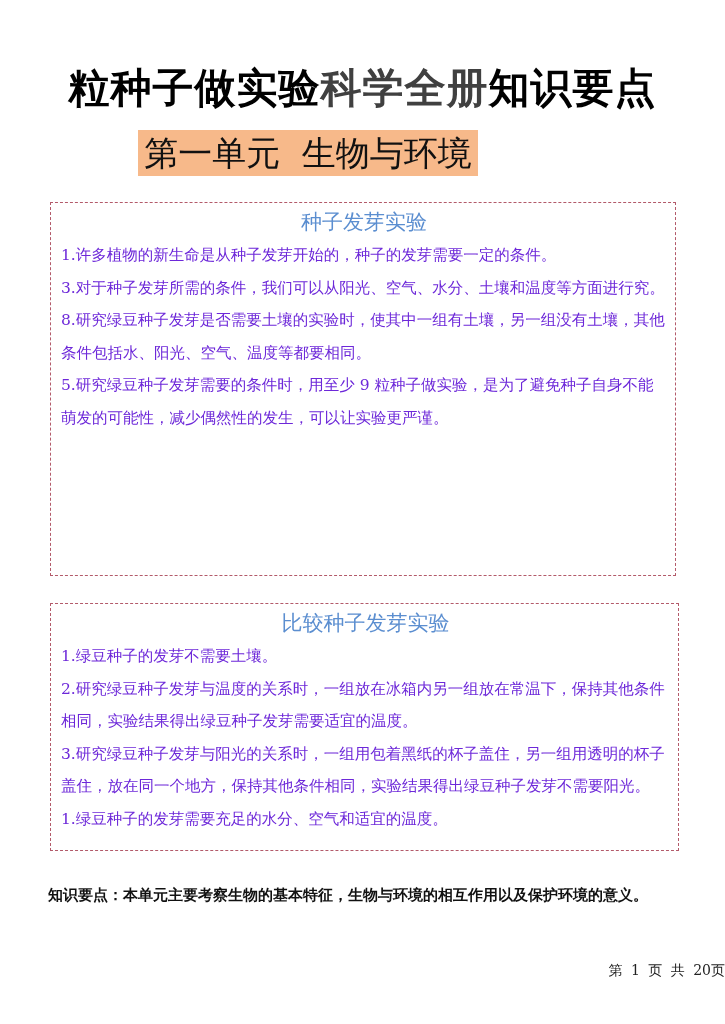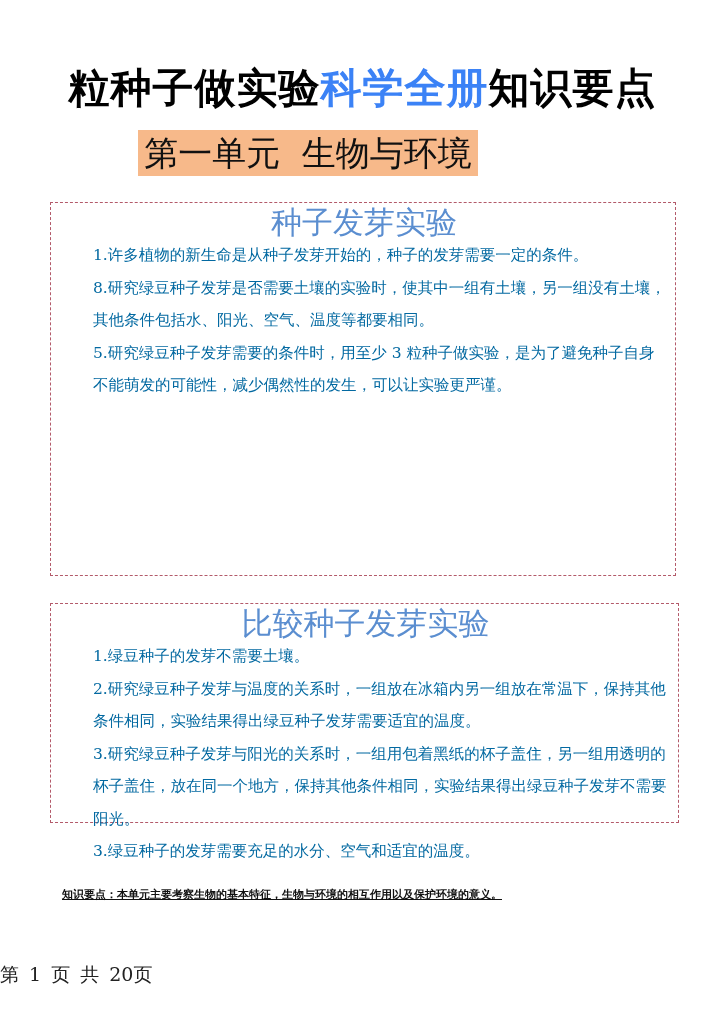--- a/index.html
+++ b/index.html
@@ -1,63 +1,64 @@
 <!DOCTYPE html>
 <html><head>
 <meta charset="utf-8">
 <style>
   html, body { margin: 0; padding: 0; background: #ffffff; }
   body { width: 725px; height: 1024px; position: relative; overflow: hidden;
          font-family: "DejaVu Serif", "Liberation Serif", serif; color: #111; }
   .main-title { position: absolute; top: 62px; left: 0; width: 725px; text-align: center;
          font-family: "DejaVu Sans", "Liberation Sans", sans-serif; font-weight: bold;
          font-size: 41px; letter-spacing: 1px; color: #000; line-height: 52px; }
-  .main-title .red { color: #3b82f6; }
+  .main-title .red { color: #404040; }
   .unit-title-wrap { position: absolute; top: 130px; left: 0; width: 616px; text-align: center; }
   .unit-title { display: inline-block; background: #f7b98a; padding: 0 6px;
          font-family: "DejaVu Sans", "Liberation Sans", sans-serif; font-size: 34px;
          line-height: 46px; color: #111; }
   .box { position: absolute; border: 1.5px dashed #b35a6a; box-sizing: border-box; padding: 0 8px 0 10px; }
   .box1 { left: 50px; top: 202px; width: 626px; height: 374px; }
-  .box2 { left: 50px; top: 603px; width: 629px; height: 220px; }
-  .box-title { text-align: center; color: #5b8ed0; font-size: 31px; line-height: 34px;
+  .box2 { left: 50px; top: 603px; width: 629px; height: 248px; }
+  .box-title { text-align: center; color: #5b8ed0; font-size: 21px; line-height: 34px;
          font-family: "DejaVu Sans", "Liberation Sans", sans-serif; margin-top: 2px; }
-  .box-body { font-size: 15.5px; line-height: 32.5px; color: #0369a1; margin-left: 32px; }
+  .box-body { font-size: 15.5px; line-height: 32.5px; color: #6d28d9; }
   .box-body p { margin: 0; }
-  .summary { position: absolute; left: 62px; top: 884px; width: 630px;
-         font-family: "DejaVu Sans", "Liberation Sans", sans-serif; font-size: 11px;
-         font-weight: bold; line-height: 22px; color: #111; text-decoration: underline; }
-  .page-footer { position: absolute; top: 962px; left: 0; width: 725px; text-align: left;
-         font-size: 19px; color: #222; word-spacing: 4px; }
+  .summary { position: absolute; left: 48px; top: 884px; width: 630px;
+         font-family: "DejaVu Sans", "Liberation Sans", sans-serif; font-size: 15px;
+         font-weight: bold; line-height: 22px; color: #111; }
+  .page-footer { position: absolute; top: 962px; left: 0; width: 725px; text-align: right;
+         font-size: 14px; color: #222; word-spacing: 4px; }
 </style>
 </head>
 <body>
 
 <div class="main-title">
   <span>粒种子做实验</span><span class="red">科学全册</span><span>知识要点</span>
 </div>
 
 <div class="unit-title-wrap">
   <span class="unit-title" style="white-space: pre;">第一单元  生物与环境</span>
 </div>
 
 <div class="box box1">
   <div class="box-title">种子发芽实验</div>
   <div class="box-body">
     <p>1.许多植物的新生命是从种子发芽开始的，种子的发芽需要一定的条件。</p>
+    <p>3.对于种子发芽所需的条件，我们可以从阳光、空气、水分、土壤和温度等方面进行究。</p>
     <p>8.研究绿豆种子发芽是否需要土壤的实验时，使其中一组有土壤，另一组没有土壤，其他条件包括水、阳光、空气、温度等都要相同。</p>
-    <p>5.研究绿豆种子发芽需要的条件时，用至少 3 粒种子做实验，是为了避免种子自身不能萌发的可能性，减少偶然性的发生，可以让实验更严谨。</p>
+    <p>5.研究绿豆种子发芽需要的条件时，用至少 9 粒种子做实验，是为了避免种子自身不能萌发的可能性，减少偶然性的发生，可以让实验更严谨。</p>
   </div>
 </div>
 
 <div class="box box2">
   <div class="box-title">比较种子发芽实验</div>
   <div class="box-body">
     <p>1.绿豆种子的发芽不需要土壤。</p>
     <p>2.研究绿豆种子发芽与温度的关系时，一组放在冰箱内另一组放在常温下，保持其他条件相同，实验结果得出绿豆种子发芽需要适宜的温度。</p>
     <p>3.研究绿豆种子发芽与阳光的关系时，一组用包着黑纸的杯子盖住，另一组用透明的杯子盖住，放在同一个地方，保持其他条件相同，实验结果得出绿豆种子发芽不需要阳光。</p>
-    <p>3.绿豆种子的发芽需要充足的水分、空气和适宜的温度。</p>
+    <p>1.绿豆种子的发芽需要充足的水分、空气和适宜的温度。</p>
   </div>
 </div>
 
 <div class="summary">知识要点：本单元主要考察生物的基本特征，生物与环境的相互作用以及保护环境的意义。</div>
 
 <div class="page-footer">第 1 页 共 20页</div>
 
 </body></html>

